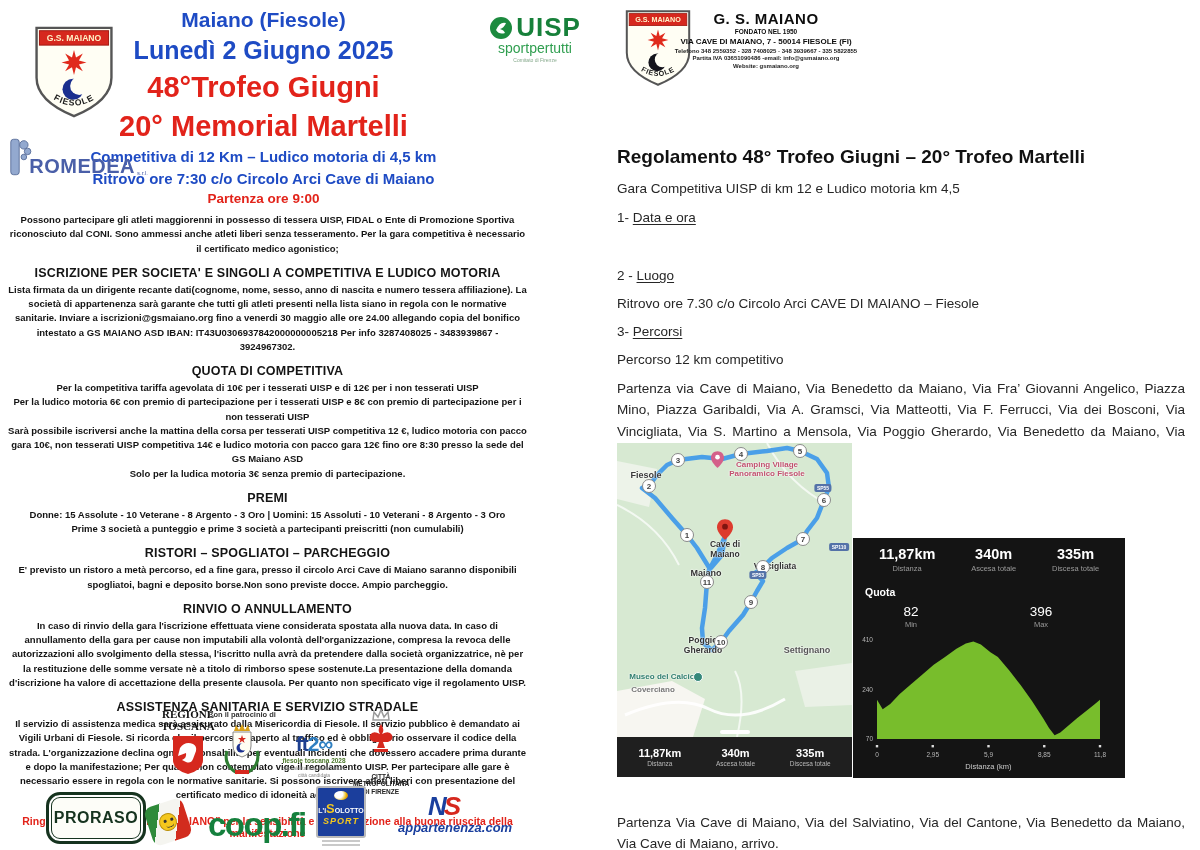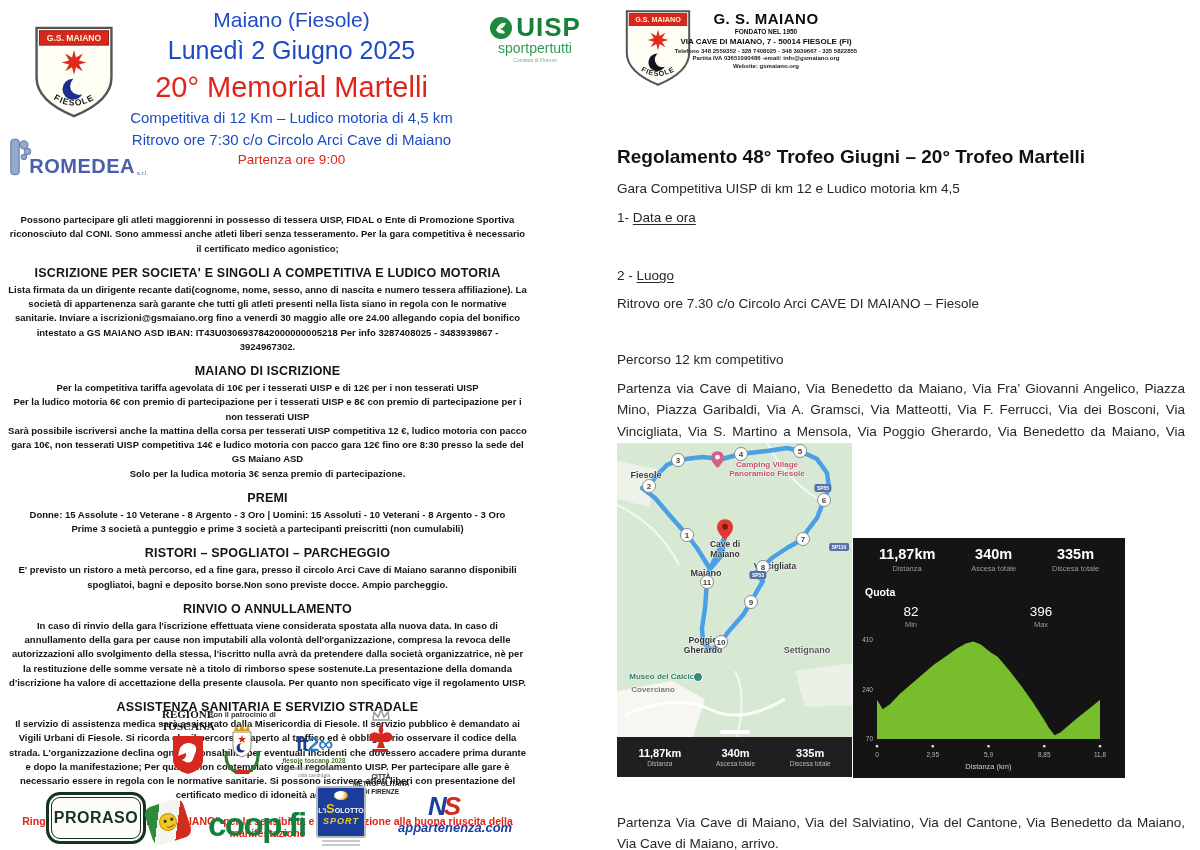--- a/index.html
+++ b/index.html
@@ -6,21 +6,21 @@
   html,body { width:1200px; height:850px; background:#fff; font-family:"Liberation Sans",sans-serif; overflow:hidden; }
   .stage { position:relative; width:1200px; height:850px; background:#fff; }
   .page { position:absolute; top:0; width:600px; height:850px; }
   .page-left { left:0; }
   .page-right { left:600px; }
   .pre { white-space:pre-line; }
 
   
   .lp-shield { position:absolute; left:30px; top:24px; width:88px; height:96px; }
   .rp-shield { position:absolute; left:22px; top:8px; width:72px; height:80px; }
-  .lp-titles { position:absolute; left:0; top:8px; width:527px; text-align:center; font-weight:normal;margin-left:28px; }
+  .lp-titles { position:absolute; left:0; top:8px; width:527px; text-align:center; font-weight:bold; }
   .t-place { font-size:21px; color:#1e4bc4; }
   .t-date  { font-size:25px; color:#1e4bc4; margin-top:4px; }
   .t-trophy{ font-size:29px; color:#e2231a; margin-top:6px; }
   .t-sub   { font-size:15px; color:#1e4bc4; margin-top:5px; }
   .t-start { font-size:13.5px; color:#e2231a; margin-top:4px; }
   .lp-uisp { position:absolute; left:477px; top:12px; width:116px; text-align:center; }
   .uisp-row { display:flex; align-items:center; justify-content:center; gap:3px; }
   .uisp-name { font-size:26px; font-weight:bold; color:#17803a; letter-spacing:1px; }
   .uisp-tag { font-size:14px; color:#2f9e4f; margin-top:-3px; }
   .uisp-sub { font-size:5px; color:#86a98c; margin-top:1px; }
@@ -118,20 +118,21 @@
       <polygon fill="#e02a1c" points="45,27 47.1,34.9 54.2,30.8 50.1,37.9 58,40 50.1,42.1 54.2,49.2 47.1,45.1 45,53 42.9,45.1 35.8,49.2 39.9,42.1 32,40 39.9,37.9 35.8,30.8 42.9,34.9"></polygon>
       <circle cx="44" cy="68" r="11" fill="#1a2f8f"></circle>
       <circle cx="50.5" cy="64.5" r="9.5" fill="#fffef4"></circle>
       <path id="arc-l" d="M20,76 Q45,94 70,76" fill="none"></path>
       <text font-size="9" font-weight="bold" fill="#1a1a1a" letter-spacing="1"><textPath href="#arc-l" startOffset="50%" text-anchor="middle">FIESOLE</textPath></text>
     </svg>
 
     <div class="lp-titles">
       <div class="t-place">Maiano (Fiesole)</div>
       <div class="t-date">Lunedì 2 Giugno 2025</div>
+      <div class="t-trophy">48°Trofeo Giugni</div>
       <div class="t-trophy">20° Memorial Martelli</div>
       <div class="t-sub">Competitiva di 12 Km – Ludico motoria di 4,5 km</div>
       <div class="t-sub">Ritrovo ore 7:30 c/o Circolo Arci Cave di Maiano</div>
       <div class="t-start">Partenza ore 9:00</div>
     </div>
 
     <div class="lp-uisp">
       <div class="uisp-row">
         <svg width="24" height="24" viewBox="0 0 24 24">
           <circle cx="12" cy="12" r="11" fill="#1c8a3e"></circle>
@@ -155,21 +156,21 @@
     </div>
 
     <div class="lp-flow">
       <div class="sec-b">Possono partecipare gli atleti maggiorenni in possesso di tessera UISP, FIDAL o Ente di Promozione Sportiva riconosciuto dal CONI. Sono ammessi anche atleti liberi senza tesseramento. Per la gara competitiva è necessario il certificato medico agonistico;</div>
 
       <div>
         <div class="sec-h">ISCRIZIONE PER SOCIETA' E SINGOLI A COMPETITIVA E LUDICO MOTORIA</div>
         <div class="sec-b">Lista firmata da un dirigente recante dati(cognome, nome, sesso, anno di nascita e numero tessera affiliazione). La società di appartenenza sarà garante che tutti gli atleti presenti nella lista siano in regola con le normative sanitarie. Inviare a iscrizioni@gsmaiano.org fino a venerdi 30 maggio alle ore 24.00 allegando copia del bonifico intestato a GS MAIANO ASD IBAN: IT43U0306937842000000005218 Per info 3287408025 - 3483939867 - 3924967302.</div>
       </div>
       <div>
-        <div class="sec-h">MAIANO DI ISCRIZIONE</div>
+        <div class="sec-h">QUOTA DI COMPETITIVA</div>
         <div class="sec-b pre">Per la competitiva tariffa agevolata di 10€ per i tesserati UISP e di 12€ per i non tesserati UISP
 Per la ludico motoria 6€ con premio di partecipazione per i tesserati UISP e 8€ con premio di partecipazione per i non tesserati UISP
 Sarà possibile iscriversi anche la mattina della corsa per tesserati UISP competitiva 12 €, ludico motoria con pacco gara 10€, non tesserati UISP competitiva 14€ e ludico motoria con pacco gara 12€ fino ore 8:30 presso la sede del GS Maiano ASD
 Solo per la ludica motoria 3€ senza premio di partecipazione.</div>
       </div>
       <div>
         <div class="sec-h">PREMI</div>
         <div class="sec-b pre">Donne: 15 Assolute - 10 Veterane - 8 Argento - 3 Oro | Uomini: 15 Assoluti - 10 Veterani - 8 Argento - 3 Oro
 Prime 3 società a punteggio e prime 3 società a partecipanti preiscritti (non cumulabili)</div>
       </div>
@@ -285,20 +286,23 @@
 
     <div class="rp-text rp-item" style="top:210px">
       <span>1-</span> <u>Data e ora</u>
     </div>
 
     <div class="rp-text rp-item" style="top:268px">
       <span>2 -</span> <u>Luogo</u>
     </div>
     <div class="rp-text" style="top:296px">Ritrovo ore 7.30 c/o Circolo Arci CAVE DI MAIANO – Fiesole</div>
 
+    <div class="rp-text rp-item" style="top:324px">
+      <span>3-</span> <u>Percorsi</u>
+    </div>
     <div class="rp-text" style="top:352px">Percorso 12 km competitivo</div>
     <div class="rp-text just" style="top:378px">Partenza via Cave di Maiano, Via Benedetto da Maiano, Via Fra’ Giovanni Angelico, Piazza Mino, Piazza Garibaldi, Via A. Gramsci, Via Matteotti, Via F. Ferrucci, Via dei Bosconi, Via Vincigliata, Via S. Martino a Mensola, Via Poggio Gherardo, Via Benedetto da Maiano, Via Cave di Maiano, arrivo.</div>
 
     <div class="map">
       <div class="map-canvas">
         <svg class="map-svg" width="235" height="294" viewBox="0 0 235 294">
           <rect width="235" height="294" fill="#d7e9d2"></rect>
           <path d="M0,248 L55,238 L88,256 L76,294 L0,294 Z" fill="#f7f6f1"></path>
           <path d="M0,18 L40,26 L32,64 L0,56 Z" fill="#edf3e9"></path>
           <path d="M178,228 L235,220 L235,262 L188,264 Z" fill="#eaf1e6"></path>

